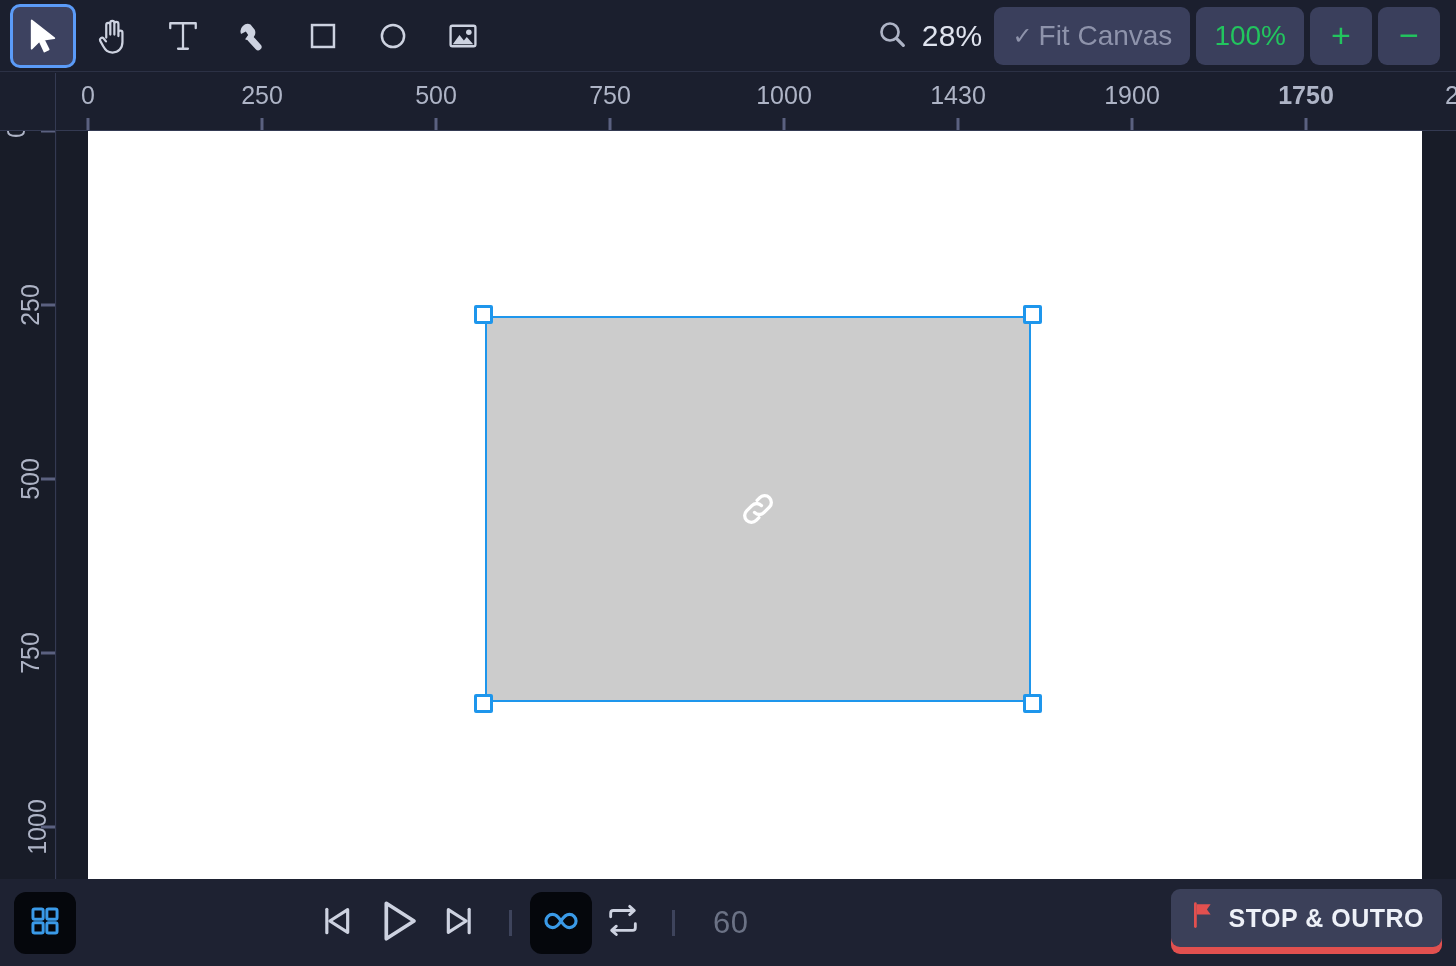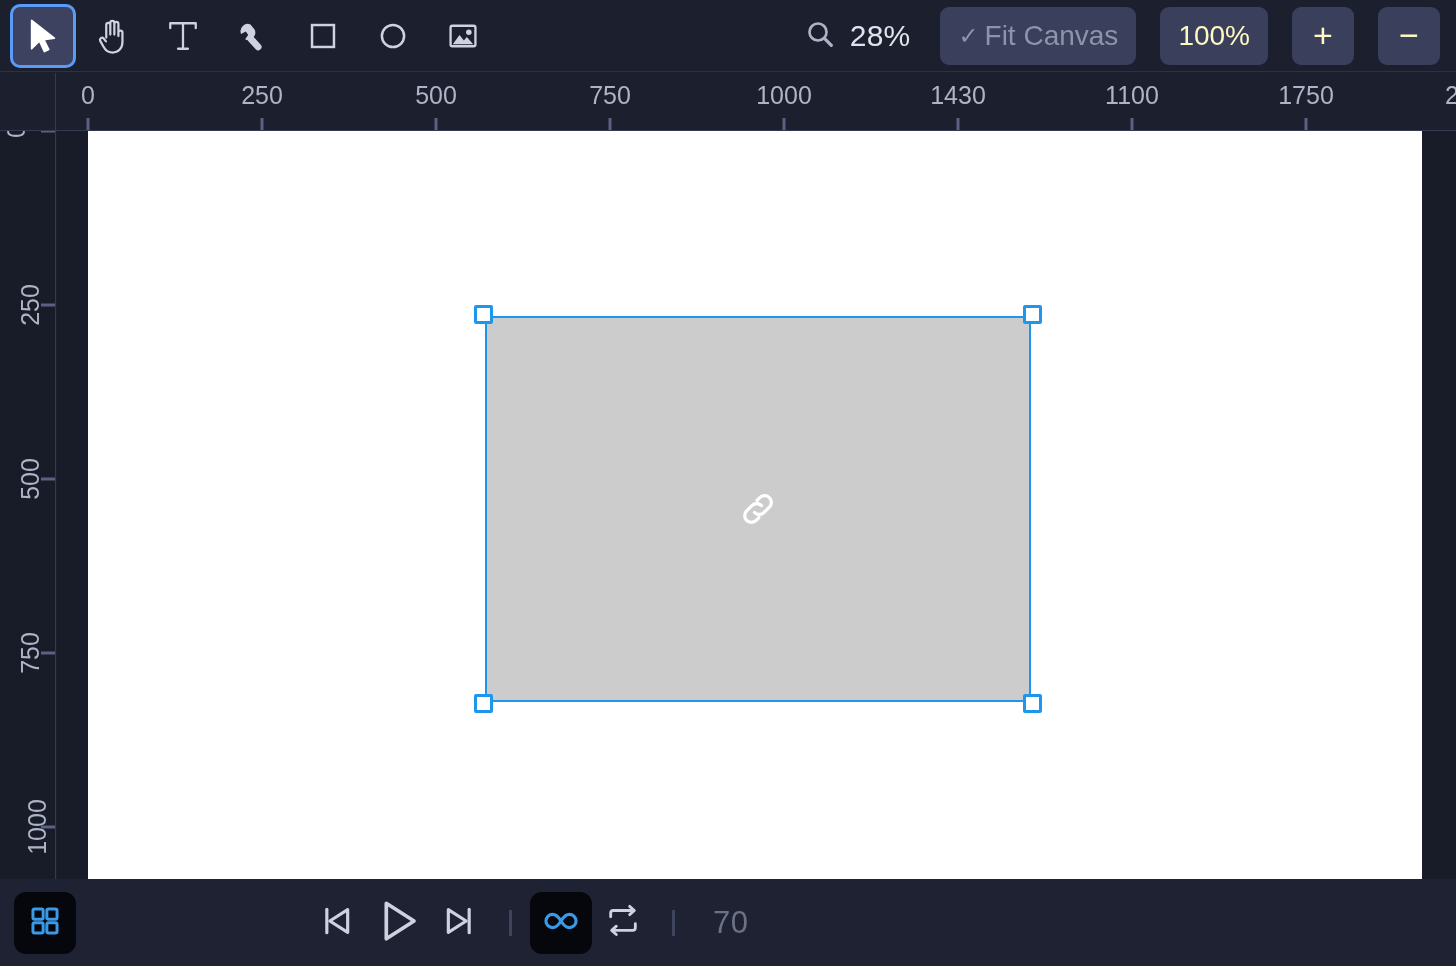--- a/index.html
+++ b/index.html
@@ -52,21 +52,21 @@
   .tool-btn svg { display: block; }
   .tool-btn.active {
     background: #3d4260;
     border: 3px solid #5b9bf8;
   }
 
   .tool-group-right {
     margin-left: auto;
     display: flex;
     align-items: center;
-    gap: 24px;
+    gap: 6px;
     padding-right: 16px;
   }
 
   .zoom-search {
     display: flex;
     align-items: center;
     gap: 14px;
     margin-right: 6px;
   }
 
@@ -80,21 +80,21 @@
     background: #3a3f5c;
     border: none;
     border-radius: 9px;
     height: 58px;
     display: flex;
     align-items: center;
     justify-content: center;
     gap: 8px;
     padding: 0 18px;
     cursor: pointer;
-    color: #fef9c3;
+    color: #22c55e;
     font-size: 28px;
     font-family: "Liberation Sans", sans-serif;
   }
   .pill-btn.muted { color: #8e93ab; }
   .pill-btn.square { width: 62px; padding: 0; font-size: 34px; }
 
   .check-mark {
     color: #8e93ab;
     font-size: 24px;
     line-height: 1;
@@ -388,23 +388,23 @@
       <div class="rt-tick-label" style="left: 206px;">250</div>
       <div class="rt-tick" style="left: 206px;"></div>
       <div class="rt-tick-label" style="left: 380px;">500</div>
       <div class="rt-tick" style="left: 380px;"></div>
       <div class="rt-tick-label" style="left: 554px;">750</div>
       <div class="rt-tick" style="left: 554px;"></div>
       <div class="rt-tick-label" style="left: 728px;">1000</div>
       <div class="rt-tick" style="left: 728px;"></div>
       <div class="rt-tick-label" style="left: 902px;">1430</div>
       <div class="rt-tick" style="left: 902px;"></div>
-      <div class="rt-tick-label" style="left: 1076px;">1100</div>
+      <div class="rt-tick-label" style="left: 1076px;">1900</div>
       <div class="rt-tick" style="left: 1076px;"></div>
-      <div class="rt-tick-label" style="left: 1250px;">1750</div>
+      <div class="rt-tick-label" style="left: 1250px; font-weight: bold;">1750</div>
       <div class="rt-tick" style="left: 1250px;"></div>
       <div class="rt-tick-label" style="left: 1396px;">2</div>
     </div>
   <div id="ruler-left">
       <div class="rl-tick-label" style="top: 0px;">0</div>
       <div class="rl-tick" style="top: 0px;"></div>
       <div class="rl-tick-label" style="top: 174px;">250</div>
       <div class="rl-tick" style="top: 174px;"></div>
       <div class="rl-tick-label" style="top: 348px;">500</div>
       <div class="rl-tick" style="top: 348px;"></div>
@@ -492,24 +492,33 @@
             <path d="M4.6 9.5 V7.3 A1.6 1.6 0 0 1 6.2 5.7 H18.4" fill="none" stroke="#cdd2e0" stroke-width="1.7" stroke-linecap="round" stroke-linejoin="round"></path>
             <path d="M16 3.2 L18.8 5.7 L16 8.2" fill="none" stroke="#cdd2e0" stroke-width="1.7" stroke-linecap="round" stroke-linejoin="round"></path>
             <path d="M19.4 13.6 V16 A1.6 1.6 0 0 1 17.8 17.6 H5.6" fill="none" stroke="#cdd2e0" stroke-width="1.7" stroke-linecap="round" stroke-linejoin="round"></path>
             <path d="M8 15.1 L5.2 17.6 L8 20.1" fill="none" stroke="#cdd2e0" stroke-width="1.7" stroke-linecap="round" stroke-linejoin="round"></path>
           </svg>
         </span>
       </div>
 
       <div class="sep"></div>
 
-      <span class="frame-num">70</span>
+      <span class="frame-num">60</span>
 
     </div>
 
     <div class="right-actions">
 
+      <button class="action-btn">
+        <span>
+          <svg width="28" height="30" viewBox="0 0 24 26">
+            <path d="M5.4 3.2 V23" stroke="#e2504f" stroke-width="2.4" stroke-linecap="round"></path>
+            <path d="M6.6 3.6 H18.6 L15.4 8.2 L18.6 12.6 H6.6 Z" fill="#e2504f"></path>
+          </svg>
+        </span>
+        <span>STOP &amp; OUTRO</span>
+      </button>
 
 
     </div>
   </div>
 
 </div>
 
 </body></html>

